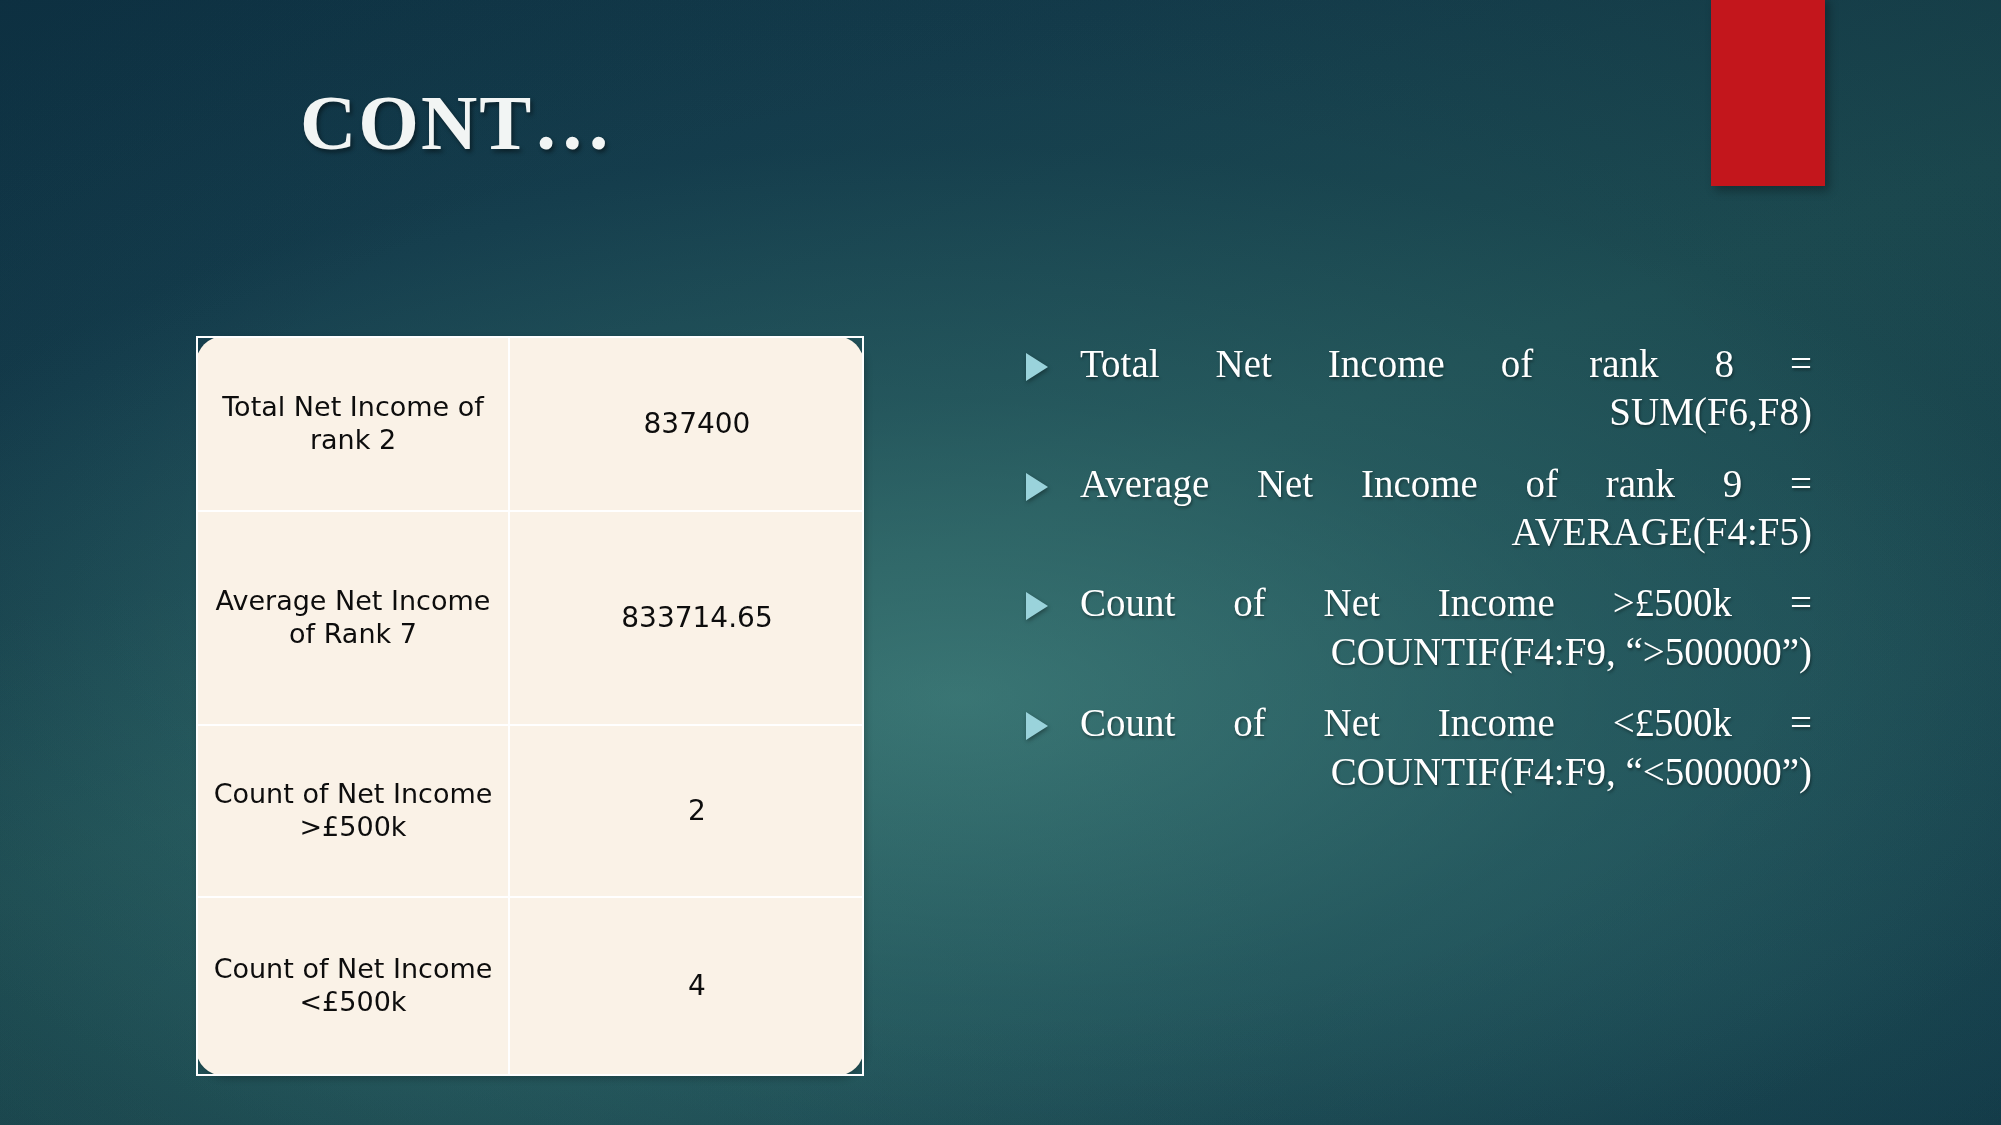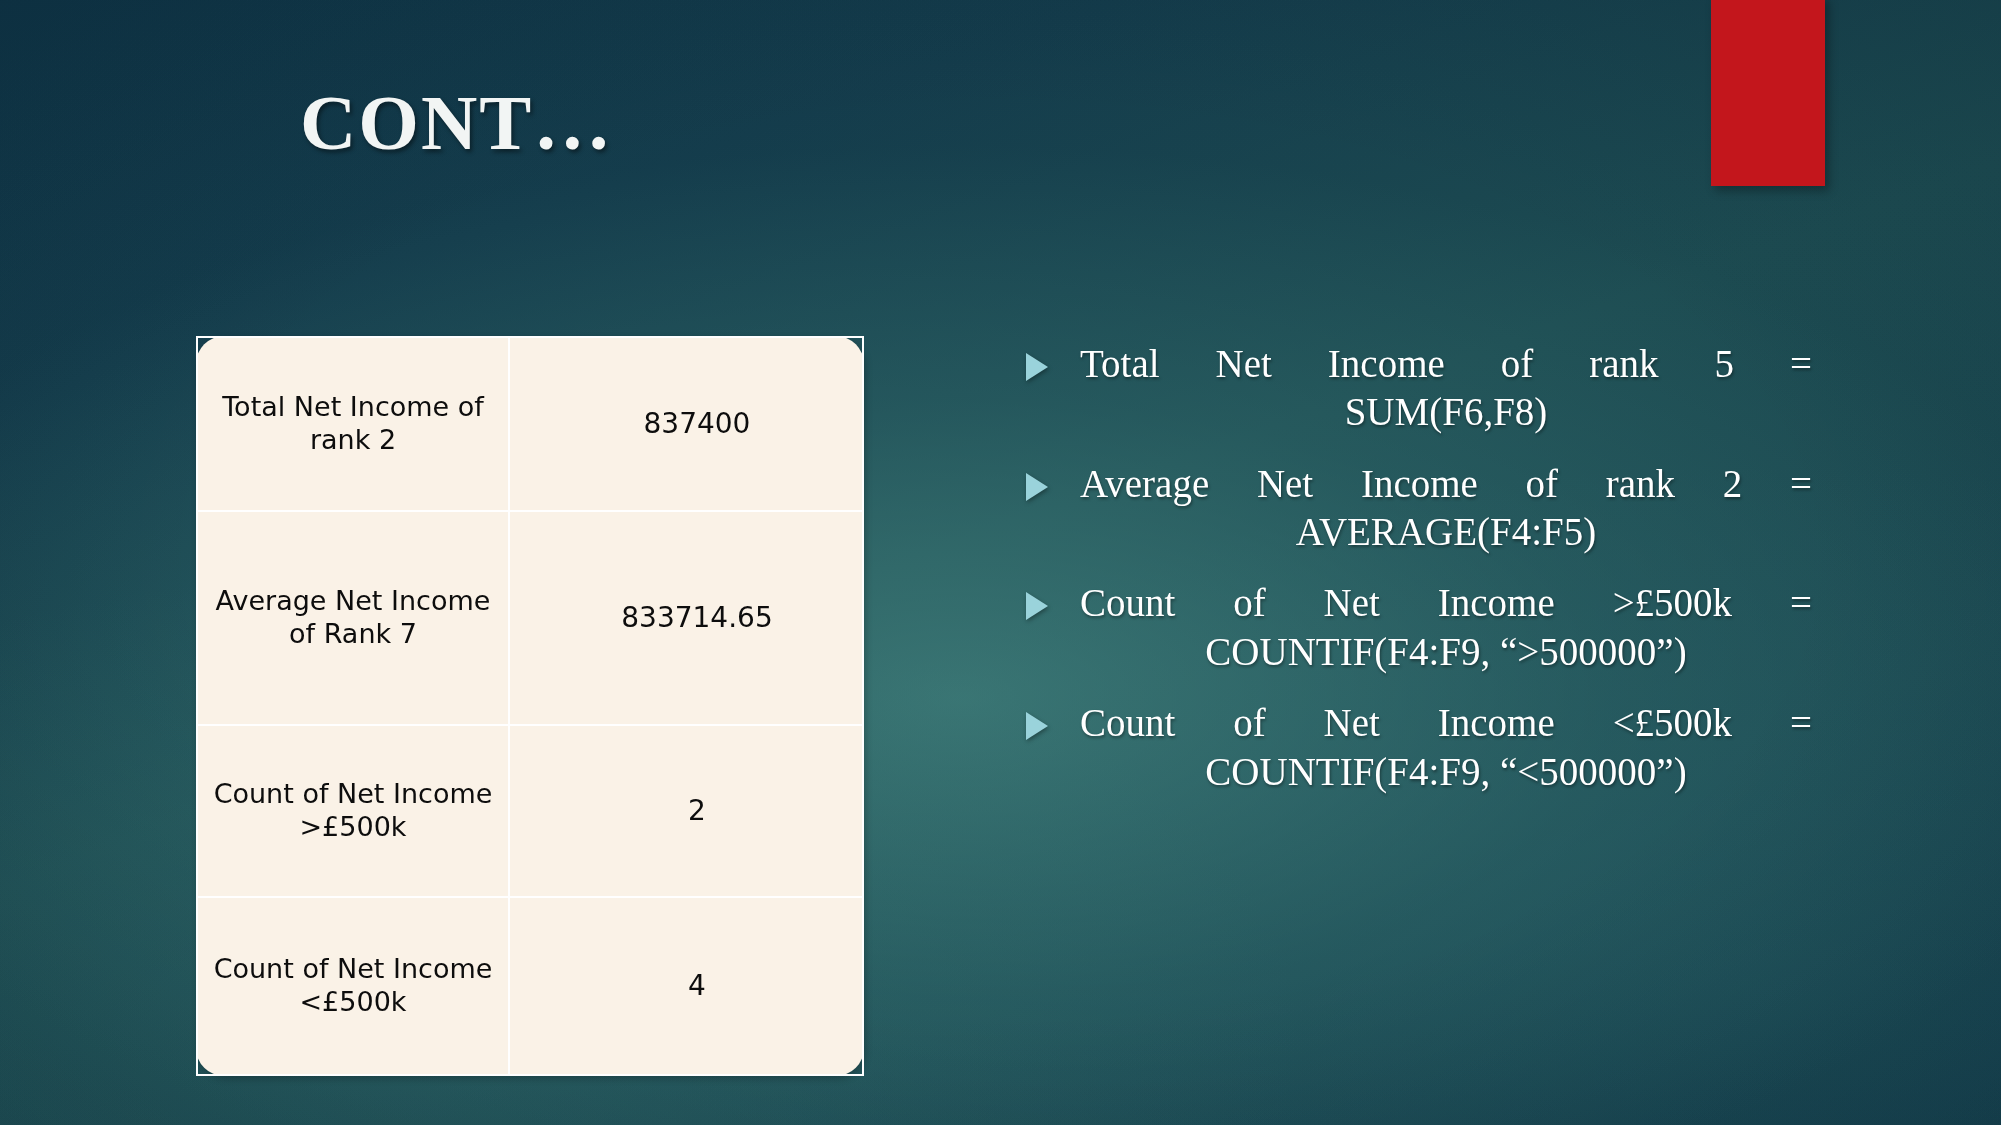--- a/index.html
+++ b/index.html
@@ -123,21 +123,21 @@
   }
   .bullet-item .txt { display: block; }
   
   .bullet-item .line1 {
     display: block;
     text-align: justify;
     text-align-last: justify;
   }
   .bullet-item .line2 {
     display: block;
-    text-align: center;
+    text-align: right;
   }
 </style>
 </head>
 <body>
 
 <div id="slide">
 
   <div class="accent-block"></div>
 
   <div class="slide-title">CONT…</div>
@@ -165,29 +165,29 @@
         <td class="value">4</td>
       </tr>
     </tbody>
   </table>
 
   <div class="bullet-list">
 
     <div class="bullet-item">
       <span class="marker"></span>
       <span class="txt">
-        <span class="line1">Total Net Income of rank 5 =</span>
+        <span class="line1">Total Net Income of rank 8 =</span>
         <span class="line2">SUM(F6,F8)</span>
       </span>
     </div>
 
     <div class="bullet-item">
       <span class="marker"></span>
       <span class="txt">
-        <span class="line1">Average Net Income of rank 2 =</span>
+        <span class="line1">Average Net Income of rank 9 =</span>
         <span class="line2">AVERAGE(F4:F5)</span>
       </span>
     </div>
 
     <div class="bullet-item">
       <span class="marker"></span>
       <span class="txt">
         <span class="line1">Count of Net Income &gt;£500k =</span>
         <span class="line2">COUNTIF(F4:F9, “&gt;500000”)</span>
       </span>

